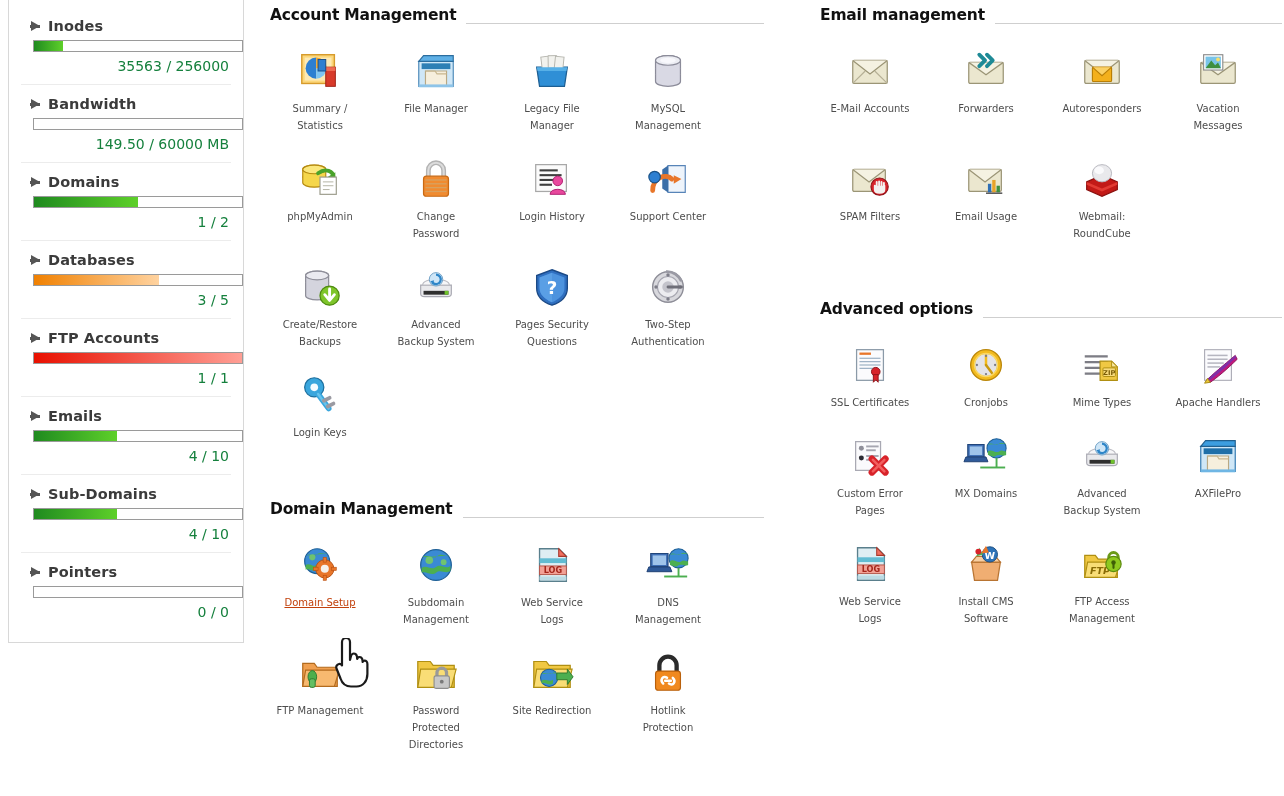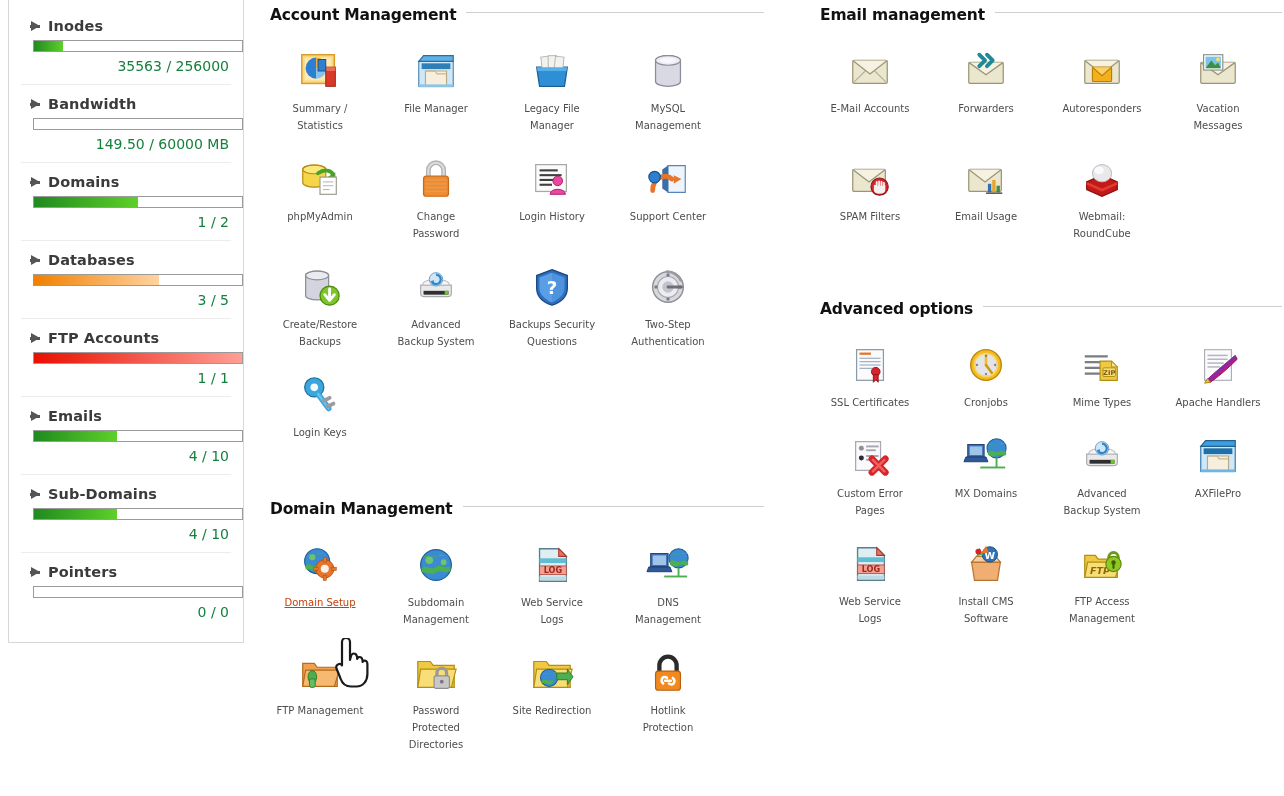--- a/index.html
+++ b/index.html
@@ -80,21 +80,21 @@
 
   
   .panel { position: absolute; }
   #panel-account { left: 262px; top: 6px;  width: 510px; }
   #panel-domain  { left: 262px; top: 500px; width: 510px; }
   #panel-email   { left: 812px; top: 6px;  width: 478px; }
   #panel-adv     { left: 812px; top: 300px; width: 478px; }
 
   .panel-header {
     display: flex;
-    align-items: flex-start;
+    align-items: flex-end;
     gap: 10px;
     padding: 0 8px 0 8px;
   }
   .panel-header .ph-text {
     font-size: 15.5px;
     font-weight: bold;
     color: #111;
     white-space: nowrap;
     letter-spacing: -.2px;
   }
@@ -348,21 +348,21 @@
     <circle cx="24" cy="16" r="7" fill="#cfe6f7" stroke="#6e9fc4" stroke-width="1"></circle>
     <path d="M24 11 A5 5 0 1 1 20 19" fill="none" stroke="#2f86c8" stroke-width="2.4"></path>
     <path d="M18 18 L22 17 L21 21 Z" fill="#2f86c8"></path>
             </svg></span><span class="lbl">Advanced
 Backup System</span></a>
         <a class="tile" href="#"><span><svg class="ico" viewBox="0 0 48 48" xmlns="http://www.w3.org/2000/svg">
     <path d="M24 6 L40 12 L40 25 C40 34 33 40 24 43 C15 40 8 34 8 25 L8 12 Z" fill="#2f6fc0" stroke="#1c4a86" stroke-width="1.4"></path>
     <path d="M24 9 L37 14 L37 25 C37 32 31 37 24 40 C17 37 11 32 11 25 L11 14 Z" fill="#4d93de"></path>
     <path d="M24 9 L24 40 C17 37 11 32 11 25 L11 14 Z" fill="#5fa4e8" opacity=".7"></path>
     <text x="24" y="31" font-family="DejaVu Sans,sans-serif" font-size="19" font-weight="bold" fill="#ffffff" text-anchor="middle">?</text>
-            </svg></span><span class="lbl">Backups Security
+            </svg></span><span class="lbl">Pages Security
 Questions</span></a>
         <a class="tile" href="#"><span><svg class="ico" viewBox="0 0 48 48" xmlns="http://www.w3.org/2000/svg">
     <circle cx="24" cy="24" r="16" fill="#d8d8dd" stroke="#8e8e98" stroke-width="1.5"></circle>
     <circle cx="24" cy="24" r="11" fill="#ececf0" stroke="#a6a6b0" stroke-width="1.2"></circle>
     <circle cx="24" cy="24" r="6" fill="#c3c3cb"></circle>
     <g fill="#7d7d88">
       <circle cx="24" cy="11.5" r="1.8"></circle>
                 <circle cx="36.5" cy="24" r="1.8"></circle>
       <circle cx="24" cy="36.5" r="1.8"></circle>
                 <circle cx="11.5" cy="24" r="1.8"></circle>

